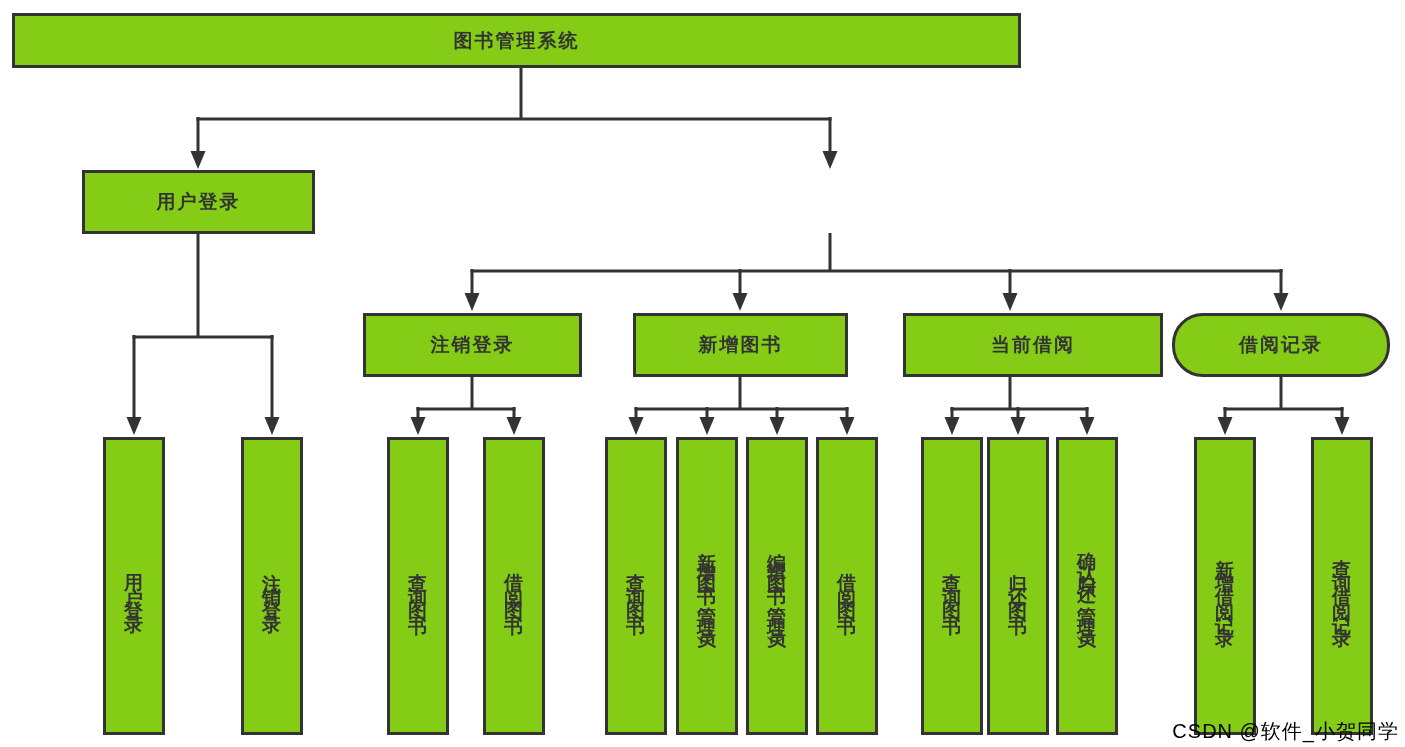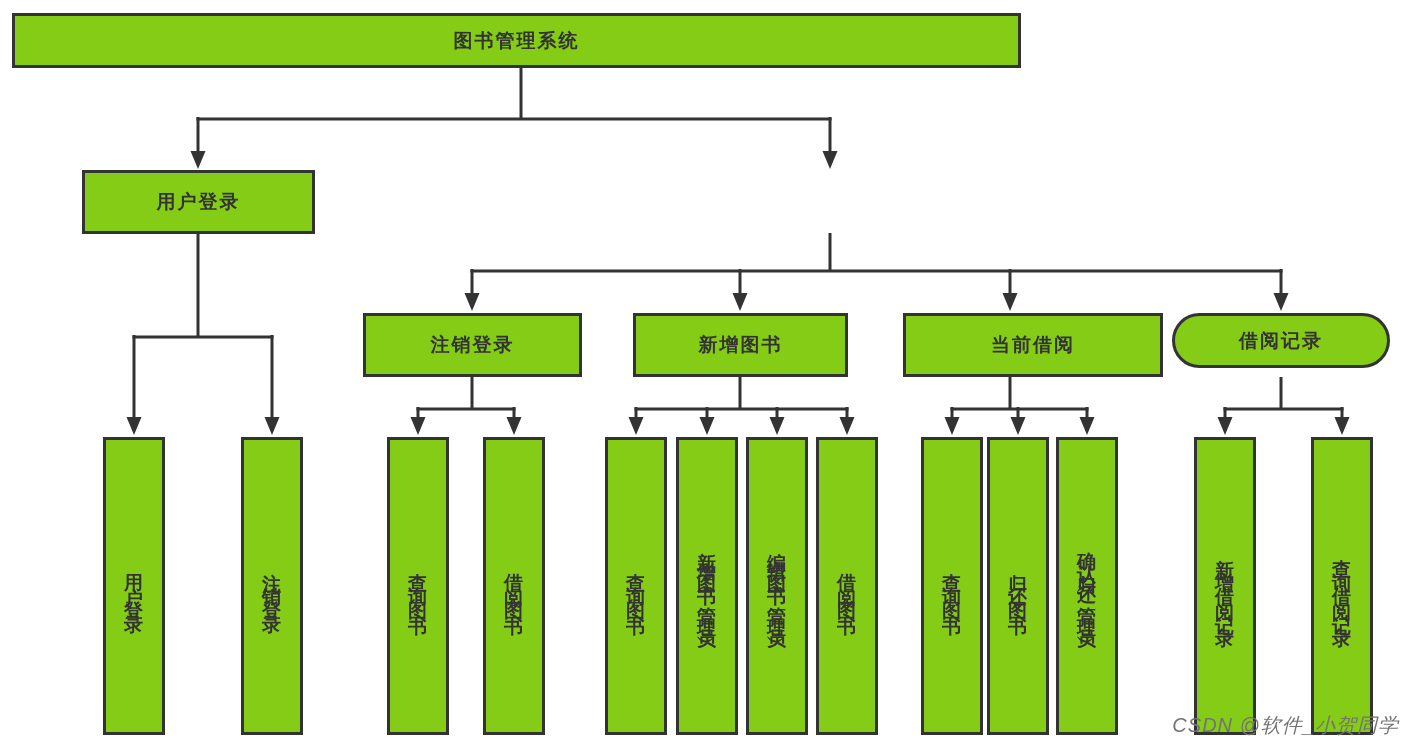--- a/index.html
+++ b/index.html
@@ -38,27 +38,26 @@
     letter-spacing:11px;
   }
   #connectors{
     position:absolute;
     left:0;top:0;
     pointer-events:none;
   }
   #watermark{
     position:absolute;
     right:6px;
-    bottom:8px;
+    bottom:2px;
     font-size:20px;
-    color:#737373;
+    color:#000000;
     letter-spacing:1px;
     z-index:5;
     white-space:nowrap;
-    font-style:italic;
   }
 </style>
 </head>
 <body>
 
 <div id="stage">
 
   <svg id="connectors" width="1405" height="747" viewBox="0 0 1405 747">
     <g stroke="#333333" stroke-width="3" fill="none">
 
@@ -138,21 +137,21 @@
 
   <div class="node hbox" style="left:363px;top:313px;width:219px;height:64px;">
     <span>注销登录</span>
   </div>
   <div class="node hbox" style="left:633px;top:313px;width:215px;height:64px;">
     <span>新增图书</span>
   </div>
   <div class="node hbox" style="left:903px;top:313px;width:260px;height:64px;">
     <span>当前借阅</span>
   </div>
-  <div class="node hbox" style="left:1172px;top:313px;width:218px;height:55px;border-radius:31px;">
+  <div class="node hbox" style="left:1172px;top:313px;width:218px;height:64px;border-radius:31px;">
     <span>借阅记录</span>
   </div>
 
   <div class="node vbox" style="left:103px;top:437px;width:62px;height:298px;">
     <span class="vtext">用户登录</span>
   </div>
   <div class="node vbox" style="left:241px;top:437px;width:62px;height:298px;">
     <span class="vtext">注销登录</span>
   </div>
 

